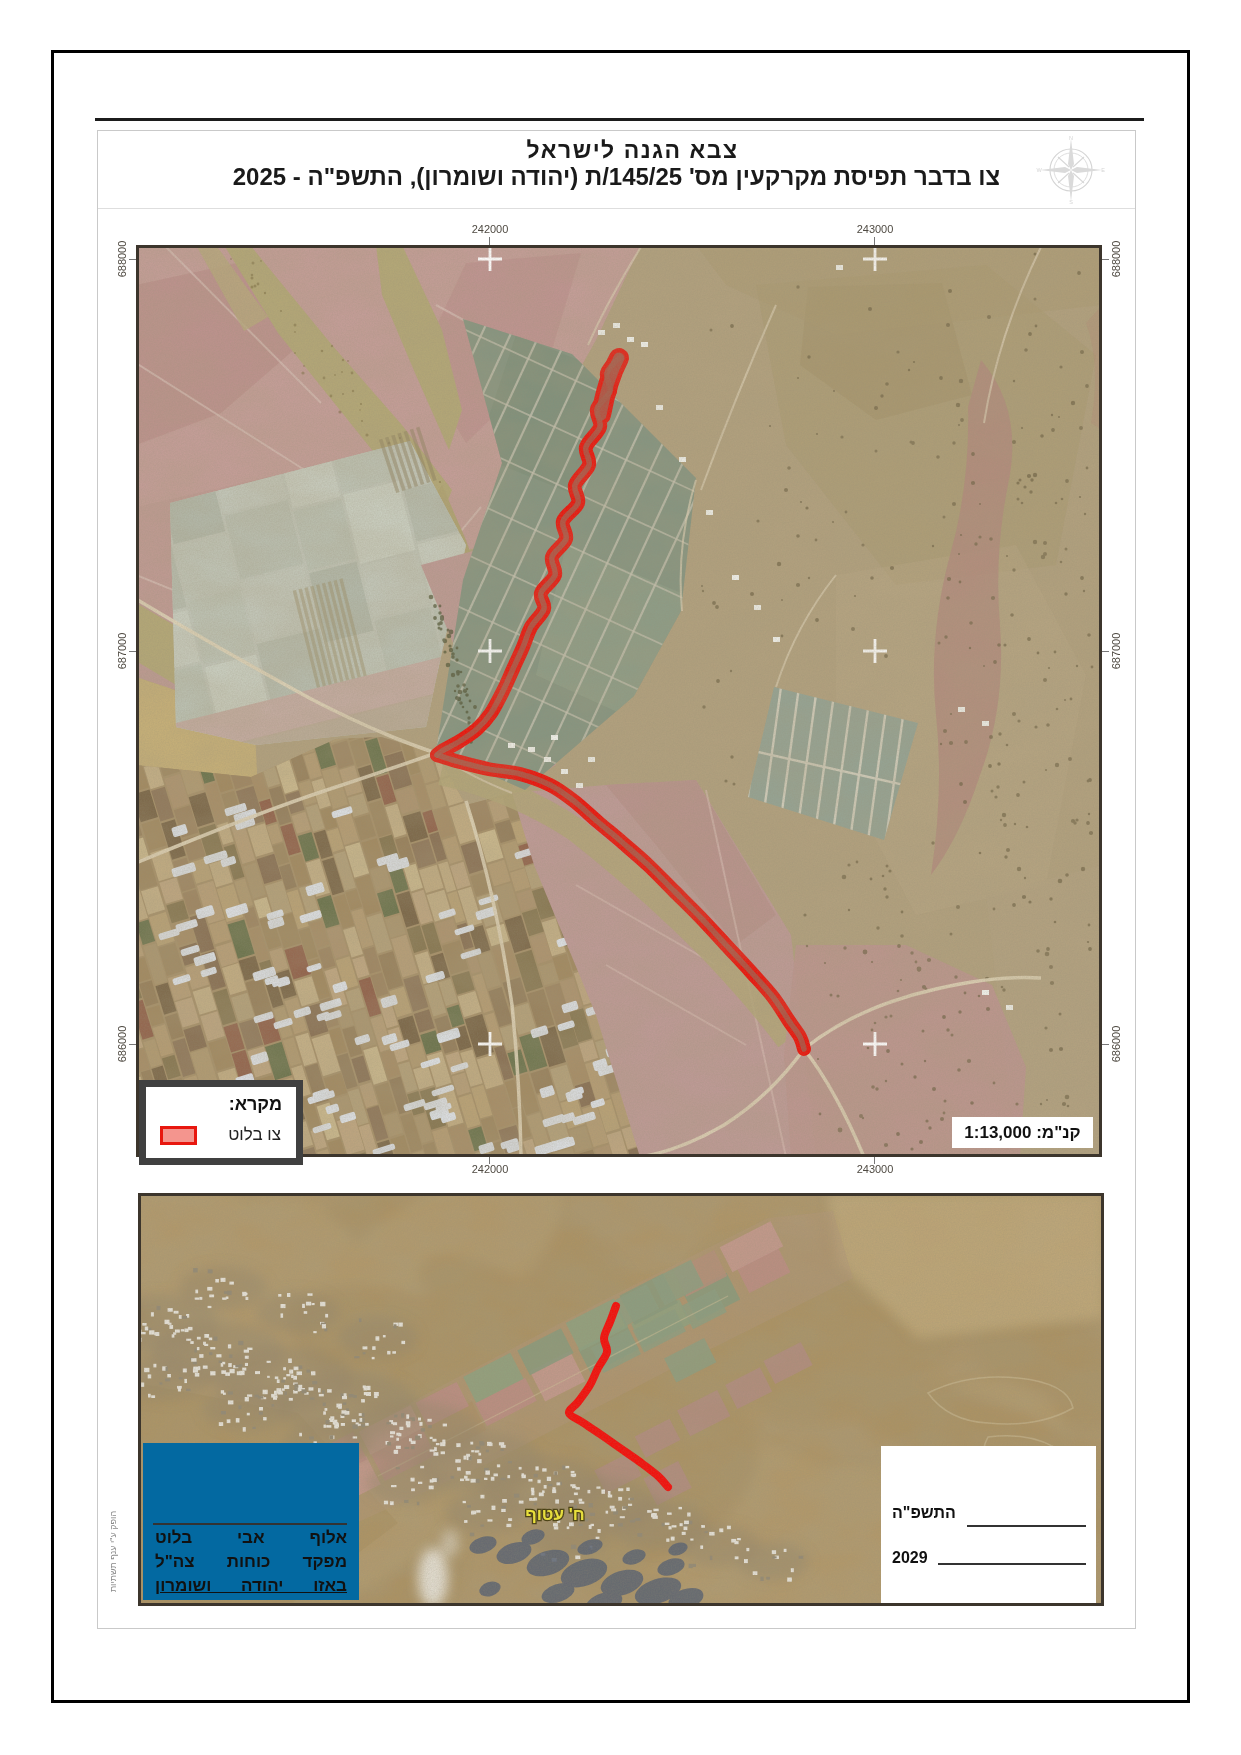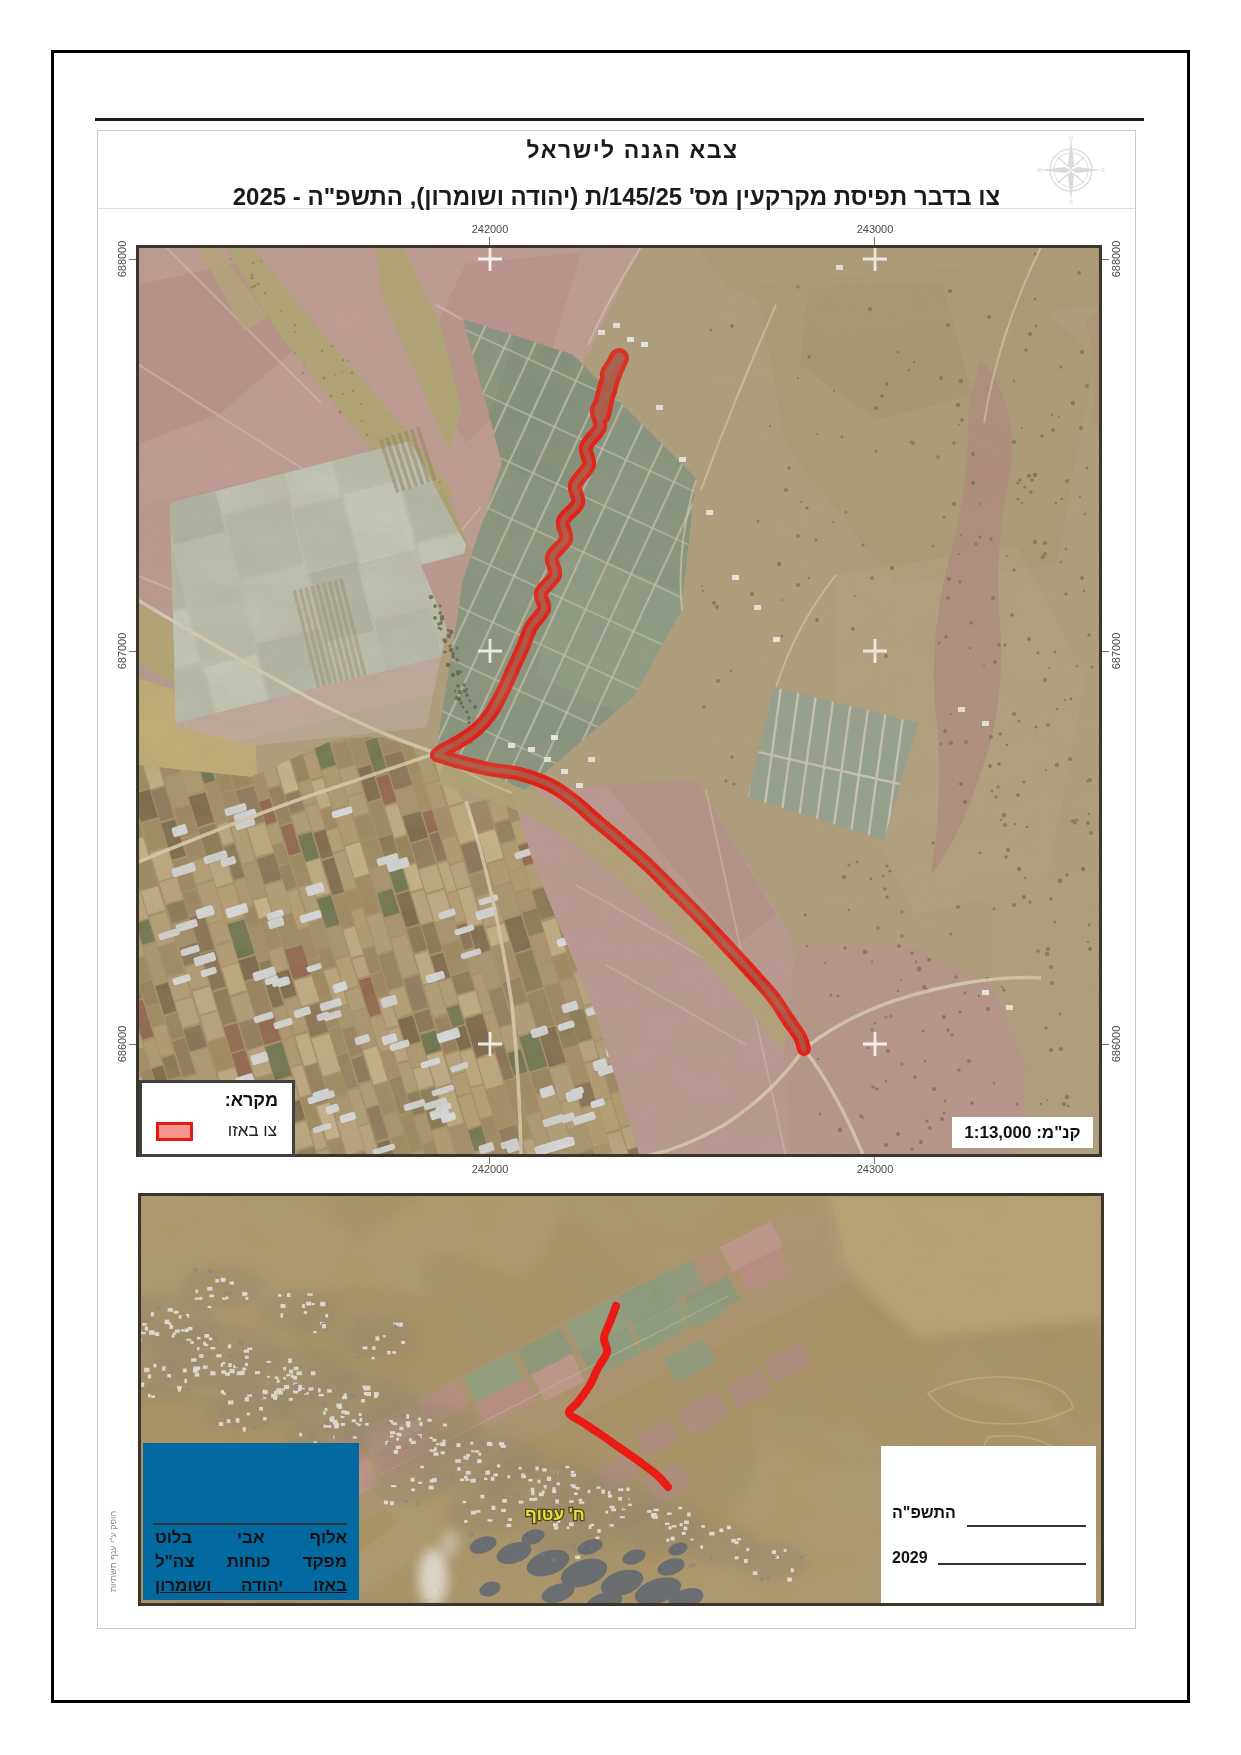--- a/index.html
+++ b/index.html
@@ -10,21 +10,21 @@
 <div class="abs" style="left:51px;top:50px;width:1133px;height:1647px;border:3px solid #000;"></div>
 
 <div class="abs" style="left:95px;top:118px;width:1049px;height:3px;background:#1c1c1c;"></div>
 
 <div class="abs" style="left:97px;top:130px;width:1037px;height:1497px;border:1px solid #c9c9c9;background:#fff;"></div>
 
 <div class="abs" style="left:98px;top:208px;width:1037px;height:1px;background:#dedede;"></div>
 
 <div class="abs" style="left:114px;top:137px;width:1037px;text-align:center;font-size:23px;font-weight:bold;color:#1a1a1a;letter-spacing:1.5px;" dir="rtl">צבא הגנה לישראל</div>
 
-<div class="abs" style="left:98px;top:163px;width:1037px;text-align:center;font-size:24px;font-weight:bold;color:#1a1a1a;margin-top:20px;" dir="rtl">צו בדבר תפיסת מקרקעין מס' 145/25/ת (יהודה ושומרון), התשפ"ה - 2025</div>
+<div class="abs" style="left:98px;top:163px;width:1037px;text-align:center;font-size:24px;font-weight:bold;color:#1a1a1a;" dir="rtl">צו בדבר תפיסת מקרקעין מס' 145/25/ת (יהודה ושומרון), התשפ"ה - 2025</div>
 
 <svg class="abs" style="left:1036px;top:134px;" width="70" height="70" viewBox="0 0 70 70">
 <g stroke="#d4d4d4" fill="none" stroke-width="1.1">
 <circle cx="35" cy="36" r="21"></circle>
 <circle cx="35" cy="36" r="17" stroke-width="0.8"></circle>
 <path d="M35,5 L38,30 L35,36 L32,30 Z" fill="#dadada" stroke="none"></path>
 <path d="M35,67 L38,42 L35,36 L32,42 Z" fill="#dadada" stroke="none"></path>
 <path d="M4,36 L29,33 L35,36 L29,39 Z" fill="#dadada" stroke="none"></path>
 <path d="M66,36 L41,33 L35,36 L41,39 Z" fill="#dadada" stroke="none"></path>
 <path d="M22,23 L33,33 M48,23 L37,33 M22,49 L33,39 M48,49 L37,39" stroke="#d8d8d8"></path>
@@ -1700,27 +1700,27 @@
 <div class="abs" style="left:129px;top:651px;width:7px;height:1px;background:#777;"></div>
 <div class="abs" style="left:129px;top:1044px;width:7px;height:1px;background:#777;"></div>
 
 <div class="abs" style="left:1086px;top:253px;width:60px;text-align:center;font-size:11px;color:#4f4a42;transform:rotate(-90deg);">688000</div>
 <div class="abs" style="left:1086px;top:645px;width:60px;text-align:center;font-size:11px;color:#4f4a42;transform:rotate(-90deg);">687000</div>
 <div class="abs" style="left:1086px;top:1038px;width:60px;text-align:center;font-size:11px;color:#4f4a42;transform:rotate(-90deg);">686000</div>
 <div class="abs" style="left:1102px;top:259px;width:7px;height:1px;background:#777;"></div>
 <div class="abs" style="left:1102px;top:651px;width:7px;height:1px;background:#777;"></div>
 <div class="abs" style="left:1102px;top:1044px;width:7px;height:1px;background:#777;"></div>
 
-<div class="abs" style="left:139px;top:1080px;width:150px;height:71px;background:#fff;border:3px solid #404040;" dir="rtl">
+<div class="abs" style="left:139px;top:1080px;width:150px;height:71px;background:#fff;border:7px solid #404040;" dir="rtl">
 
 <div style="position:absolute;top:7px;right:14px;font-size:18px;font-weight:bold;color:#111;">מקרא:</div>
 
 <div style="position:absolute;top:39px;right:99px;width:31px;height:13px;background:#f4958e;border:3px solid #e8170f;"></div>
 
-<div style="position:absolute;top:38px;right:15px;font-size:17px;color:#222;">צו באזו</div>
+<div style="position:absolute;top:38px;right:15px;font-size:17px;color:#222;">צו בלוט</div>
 </div>
 
 <div class="abs" style="left:952px;top:1117px;width:141px;height:31px;background:#fff;text-align:center;line-height:31px;font-size:17px;font-weight:bold;color:#111;" dir="rtl">קנ"מ: 1:13,000</div>
 
 <svg class="abs" style="left:138px;top:1193px;" width="966" height="413" viewBox="0 0 966 413">
 <rect x="0" y="0" width="966" height="413" fill="#ae9568"></rect>
 <rect x="0" y="0" width="966" height="413" filter="url(#blotch)" opacity="0.38"></rect>
 
 <g opacity="0.18" filter="url(#soft)">
       <ellipse cx="12" cy="46" rx="117" ry="73" fill="#a18858" transform="rotate(-31 12 46)"></ellipse>

